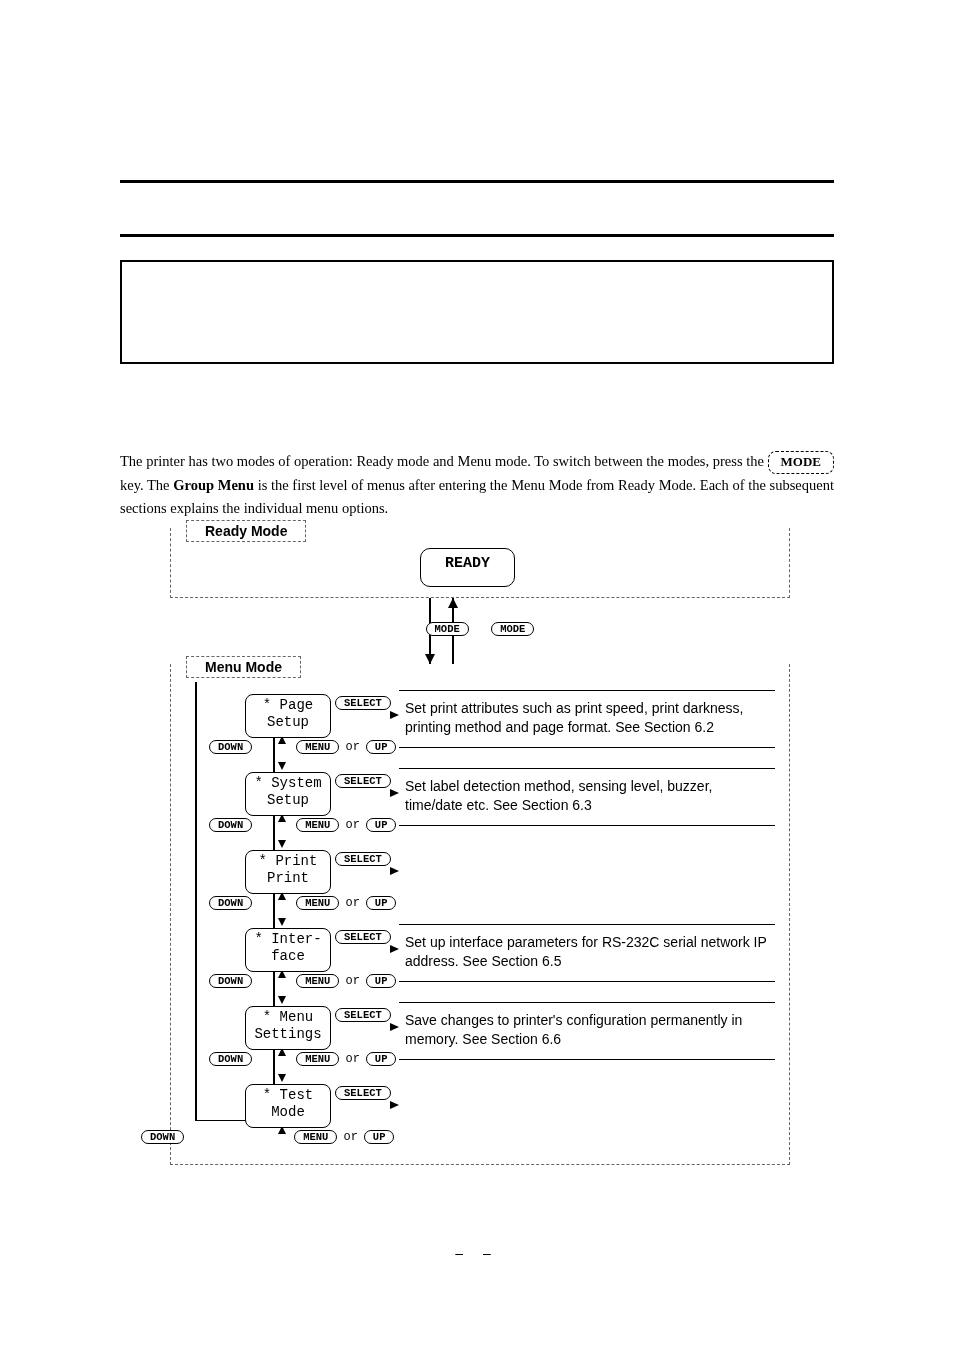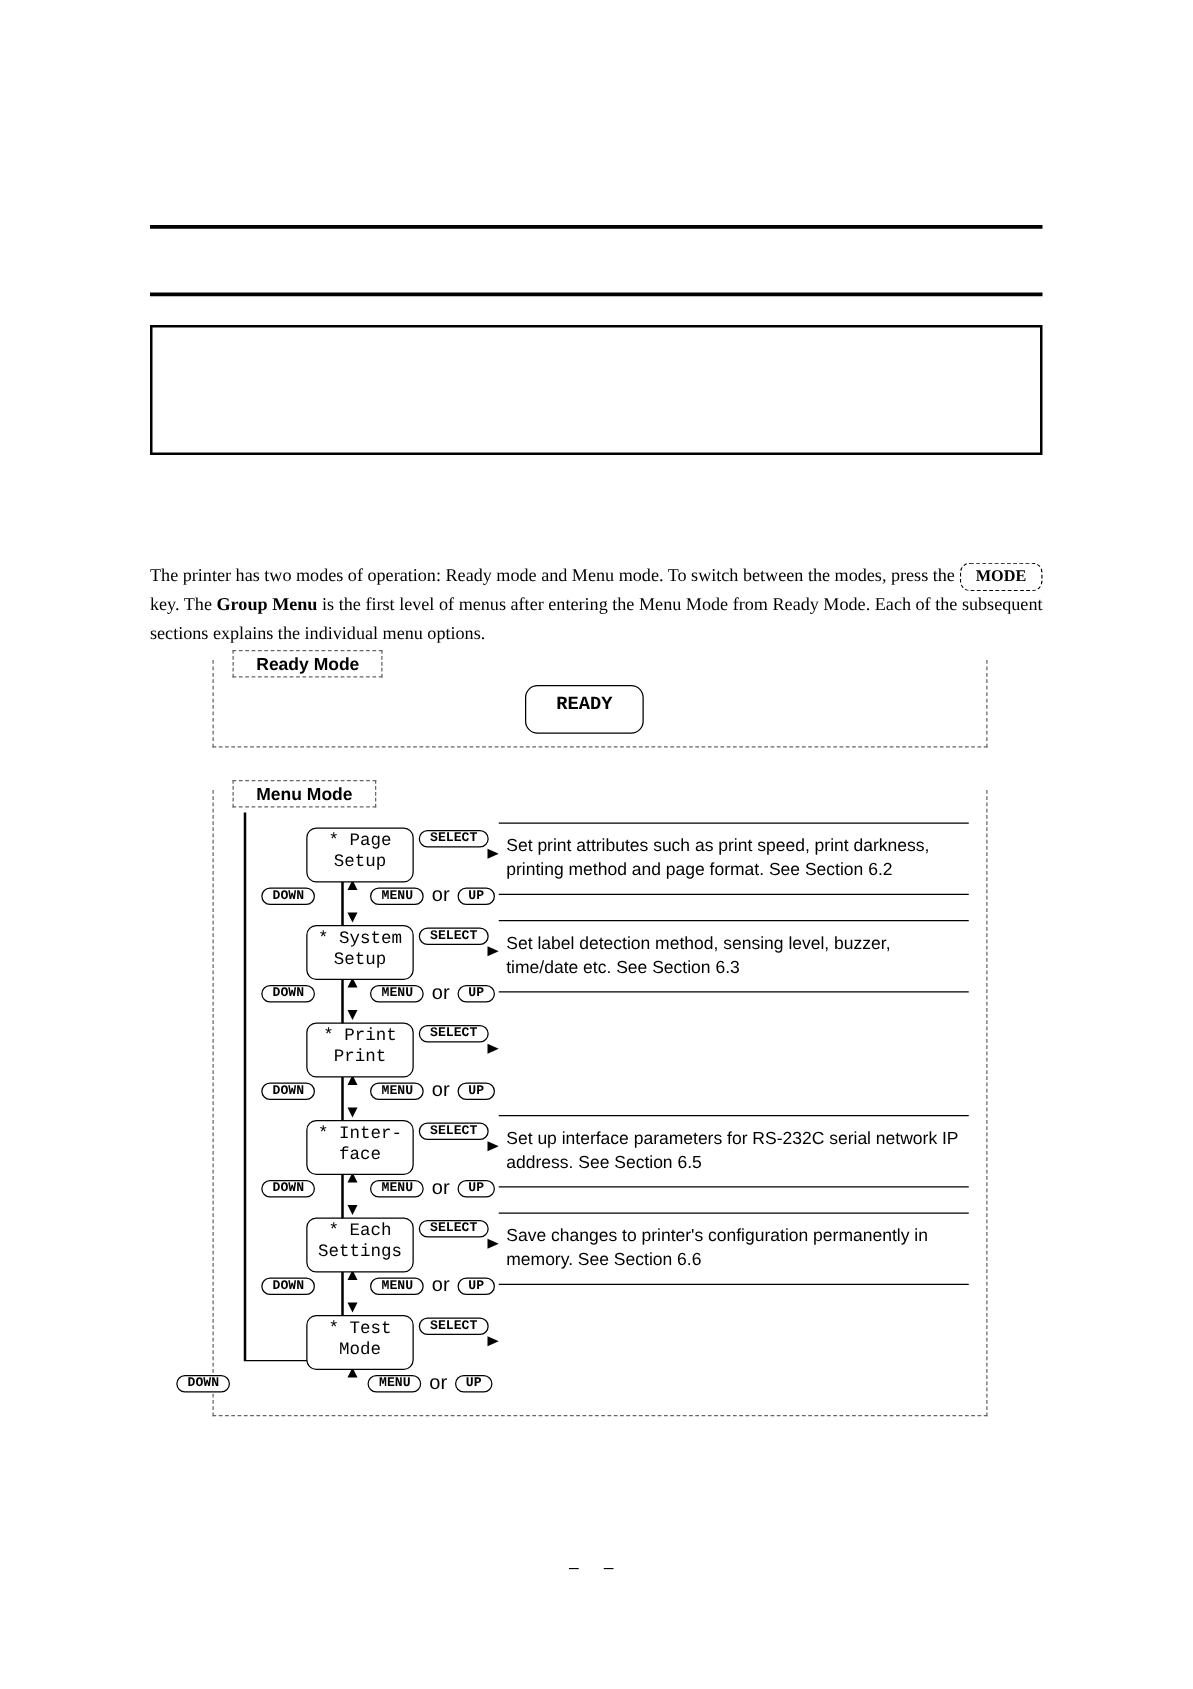--- a/index.html
+++ b/index.html
@@ -126,21 +126,20 @@
     position: absolute;
     top: 20px;
     left: 0;
     width: 100%;
     text-align: center;
   }
 
   .menu-region {
     padding: 30px 8px 20px 8px;
     border-top: none;
-    margin-top: 34px;
   }
 
   .menu-row {
     position: relative;
     height: 78px;
   }
   .menu-row.last { height: 60px; }
   .menu-lcd {
     position: absolute;
     left: 66px;
@@ -182,22 +181,22 @@
     left: 30px;
     top: 46px;
     display: flex;
     align-items: center;
     gap: 6px;
     z-index: 3;
     font-family: "Courier New", Courier, monospace;
     font-size: 10px;
   }
   .or-text {
-    font-family: Liberation Sans, sans-serif;
-    font-size: 16px;
+    font-family: Liberation Mono, monospace;
+    font-size: 12px;
   }
 
   .spine-main {
     position: absolute;
     left: 24px;
     top: 18px;
     bottom: 44px;
     width: 1.5px;
     background: #000;
   }
@@ -296,20 +295,30 @@
     <span class="mode-key">MODE</span><span> key. The </span><span class="strong">Group Menu</span><span> is the first level of menus after entering the Menu Mode from Ready Mode. Each of the subsequent sections explains the individual menu options.</span>
   </div>
 
   <div class="diagram">
 
     <div class="dashed-region ready-region">
       <div class="region-label">Ready Mode</div>
       <div class="lcd lcd-ready">READY</div>
     </div>
 
+    <div class="mode-transition">
+      <div class="vline" style="left:259px; top:0; height:66px;"></div>
+      <div class="down-arrowhead-big" style="left:254.5px; top:56px;"></div>
+      <div class="vline" style="left:282px; top:0; height:66px;"></div>
+      <div class="up-arrowhead-big" style="left:277.5px; top:0;"></div>
+      <div class="mt-keys">
+        <span class="small-key" style="margin-right:18px;">MODE</span>
+        <span class="small-key">MODE</span>
+      </div>
+    </div>
 
     <div class="dashed-region menu-region">
       <div class="region-label">Menu Mode</div>
 
       <div class="spine-main"></div>
       <div class="inner-spine"></div>
 
       <div class="menu-row">
         <div class="menu-lcd">
           <div>* Page</div>
@@ -380,21 +389,21 @@
           <span class="small-key">MENU</span>
           <span class="or-text">or</span>
           <span class="small-key">UP</span>
         </div>
         <div class="inner-arrow-up" style="top:42px;"></div>
         <div class="inner-arrow-down" style="top:68px;"></div>
       </div>
 
       <div class="menu-row">
         <div class="menu-lcd">
-          <div>* Each</div>
+          <div>* Menu</div>
           <div>Settings</div>
         </div>
         <span class="small-key select-key">SELECT</span>
         <div class="right-arrowhead" style="left:211px; top:17px;"></div>
         <div class="menu-desc">Save changes to printer's configuration permanently in memory. See Section 6.6</div>
         <div class="nav-row">
           <span class="small-key">DOWN</span>
           <span style="width:32px;"></span>
           <span class="small-key">MENU</span>
           <span class="or-text">or</span>

